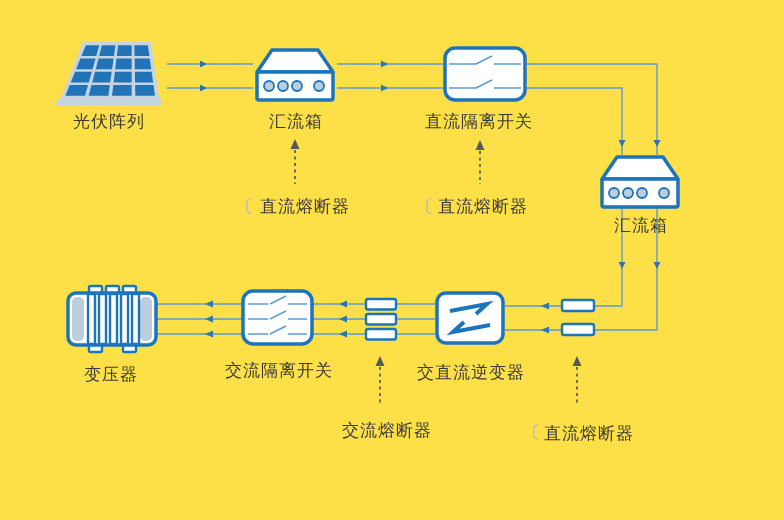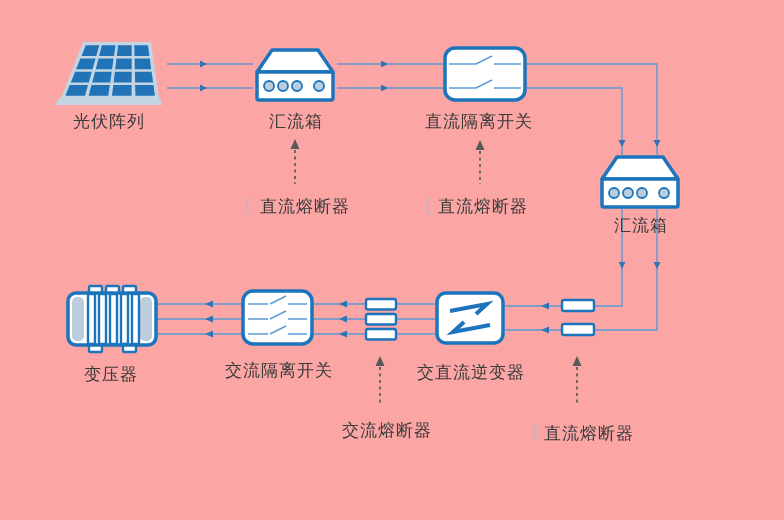--- a/index.html
+++ b/index.html
@@ -1,16 +1,16 @@
 <!DOCTYPE html>
 <html style="--device-stroke: #1B74BC; --cell-fill: #2173B8; --panel-frame: #C5D4E2; --light-fill: #BCCDDE; --line: #5B9BD5; --arrow: #2E75B6; --annotation-arrow: #595959; --text: #3A3A3A; --bracket: #B5B9BD;"><head>
 <meta charset="utf-8">
 <style>
   html,body{margin:0;padding:0;background:#ffffff;}
-  .stage{position:relative;width:784px;height:520px;background:#fca5a5;overflow:hidden;}
+  .stage{position:relative;width:784px;height:520px;background:#fde047;overflow:hidden;}
   svg{display:block;}
   .flow-line{stroke:var(--line);stroke-width:1.4;fill:none;}
   .blade{stroke:var(--line);stroke-width:1.4;fill:none;}
   .device{stroke:var(--device-stroke);stroke-width:3.5;fill:#fff;stroke-linejoin:round;}
   .device-thin{stroke:var(--device-stroke);stroke-width:2.4;fill:#fff;stroke-linejoin:round;}
   .port{fill:var(--light-fill);stroke:var(--device-stroke);stroke-width:1.8;}
   .cap{fill:var(--light-fill);}
   .pv-base{fill:var(--panel-frame);}
   .pv-cell{fill:var(--cell-fill);}
   .arrow{fill:var(--arrow);}

